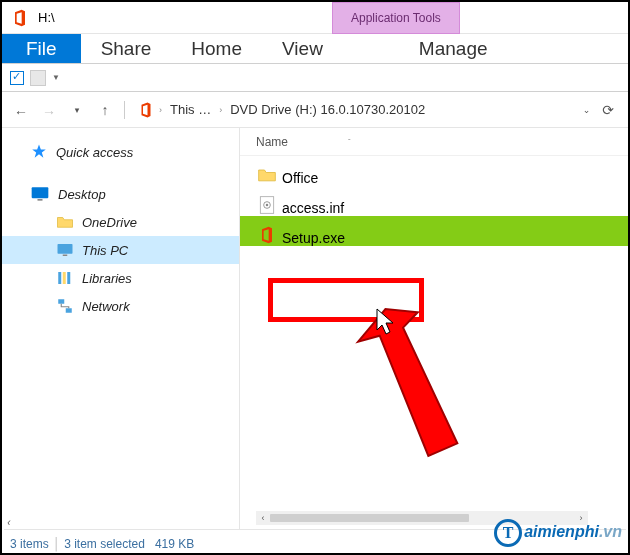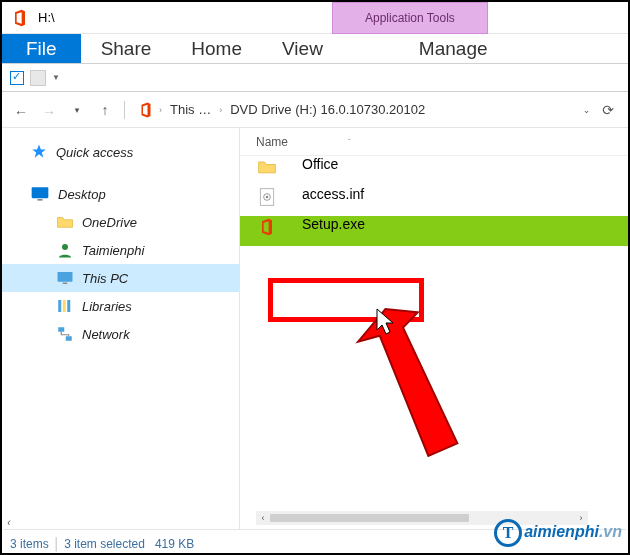--- a/index.html
+++ b/index.html
@@ -2,21 +2,21 @@
 <html><head>
 <meta charset="utf-8">
 <style>
 * { margin: 0; padding: 0; box-sizing: border-box; font-family: "Segoe UI", Tahoma, sans-serif; }
 body { width: 630px; height: 555px; background: #fff; position: relative; overflow: hidden; border: 2px solid #000; }
 
 
 .titlebar { height: 32px; background: #fff; display: flex; align-items: center; border-bottom: 1px solid #e5e5e5; position: relative; }
 .titlebar .app-icon { width: 20px; height: 20px; margin: 0 8px; }
 .titlebar .title { font-size: 13px; color: #000; flex: 1; }
-.titlebar .tool-tab { position: absolute; left: 330px; top: 0; height: 32px; background: #e3b0e7; color: #6b2c70; padding: 0 32px; display: flex; align-items: center; font-size: 12px; border: 1px solid #d48bd9; }
+.titlebar .tool-tab { position: absolute; left: 330px; top: 0; height: 32px; background: #e3b0e7; color: #6b2c70; padding: 0 18px; display: flex; align-items: center; font-size: 12px; border: 1px solid #d48bd9; }
 
 
 .ribbon { height: 30px; display: flex; border-bottom: 1px solid #d0d0d0; font-size: 19px; }
 .ribbon .tab { padding: 0 20px; display: flex; align-items: center; cursor: default; color: #333; }
 .ribbon .tab.file { background: #0078d7; color: #fff; padding: 0 24px; }
 .ribbon .tab.manage { margin-left: 56px; }
 
 
 .qat { height: 28px; display: flex; align-items: center; border-bottom: 1px solid #d0d0d0; padding: 0 8px; gap: 6px; }
 .qat .chk { width: 14px; height: 14px; border: 1px solid #0078d7; position: relative; }
@@ -43,21 +43,21 @@
 .tree-item { display: flex; align-items: center; height: 28px; padding-left: 28px; gap: 8px; font-size: 13px; color: #222; }
 .tree-item.sel { background: #ccebff; }
 .tree-item.l2 { padding-left: 54px; }
 .tree-item.section { font-weight: 400; }
 .tree-gap { height: 14px; }
 
 
 .list { flex: 1; position: relative; overflow: hidden; }
 .list .header { display: flex; align-items: center; height: 28px; font-size: 12px; color: #555; padding-left: 16px; border-bottom: 1px solid #f0f0f0; }
 .list .header .sort { font-size: 8px; margin-left: 2px; color: #888; }
-.list .row { display: flex; align-items: flex-start; height: 30px; padding-left: 16px; gap: 24px; font-size: 14px; }
+.list .row { display: flex; align-items: flex-end; height: 30px; padding-left: 16px; gap: 4px; font-size: 14px; }
 .list .row.sel { background: #84cc16; }
 .list .row .icon-box { width: 22px; height: 22px; display: flex; align-items: center; justify-content: center; }
 .list .hscroll { position: absolute; bottom: 4px; left: 16px; right: 40px; height: 14px; background: #f0f0f0; display: flex; align-items: center; }
 .list .hscroll .l, .list .hscroll .r { width: 14px; text-align: center; font-size: 9px; color: #555; }
 .list .hscroll .thumb { width: 60%; height: 8px; background: #cfcfcf; border-radius: 1px; }
 
 
 .status { position: absolute; bottom: 2px; left: 2px; right: 2px; height: 22px; display: flex; align-items: flex-end; font-size: 12px; color: #3b6fa0; padding: 0 6px; gap: 4px; border-top: 1px solid #e5e5e5; background: #fff; }
 .status .sep { color: #bbb; }
 
@@ -144,27 +144,20 @@
           <rect fill="#888" x="9" y="16" width="6" height="2"></rect>
         </svg>
       <span>Desktop</span>
     </div>
     <div class="tree-item l2">
       <svg width="18" height="18" viewBox="0 0 24 20">
           <path class="i-folder" d="M2 4h7l2 3h11v10H2z"></path>
         </svg>
       <span>OneDrive</span>
     </div>
-    <div class="tree-item l2">
-      <svg width="18" height="18" viewBox="0 0 24 24">
-          <circle class="i-user" cx="12" cy="8" r="4"></circle>
-          <path class="i-user" d="M4 22c0-5 16-5 16 0z"></path>
-        </svg>
-      <span>Taimienphi</span>
-    </div>
     <div class="tree-item l2 sel">
       <svg width="18" height="18" viewBox="0 0 24 20">
           <rect class="i-pc" x="2" y="2" width="20" height="13" rx="1"></rect>
           <rect fill="#888" x="9" y="16" width="6" height="2"></rect>
         </svg>
       <span>This PC</span>
     </div>
     <div class="tree-item l2">
       <svg width="18" height="18" viewBox="0 0 24 24">
           <rect class="i-lib" x="3" y="4" width="4" height="16"></rect>

